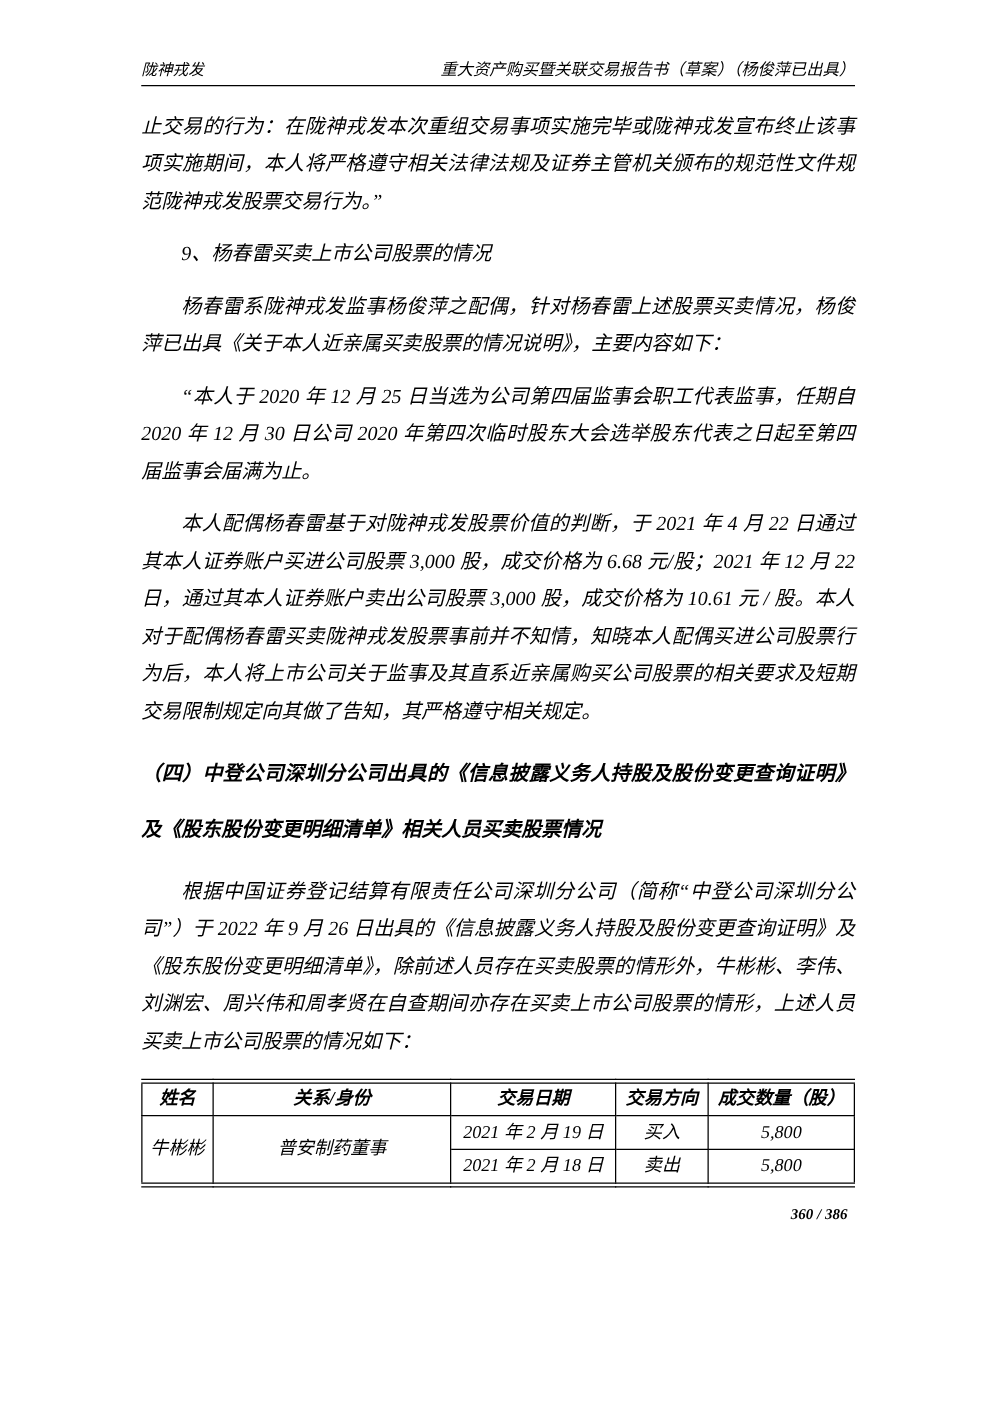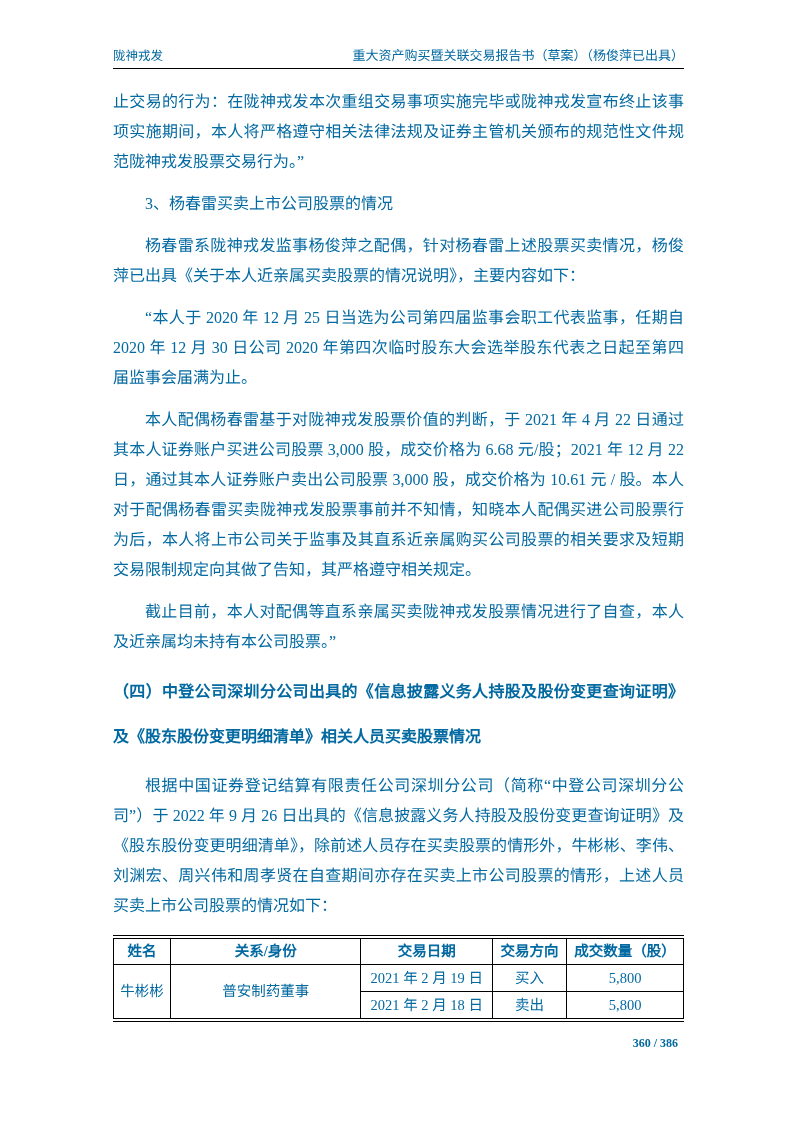--- a/index.html
+++ b/index.html
@@ -5,22 +5,23 @@
   html, body { margin: 0; padding: 0; background: #ffffff; }
   .page {
     position: relative;
     width: 793px;
     height: 1122px;
     margin: 0 auto;
     background: #ffffff;
     box-sizing: border-box;
     padding: 48px 109px 0 113px;
     font-family: "Liberation Serif", "DejaVu Serif", serif;
-    color: #0369a1;
+    color: #000000;
     overflow: hidden;
+    font-style: italic;
   }
   
   .page-header {
     display: flex;
     justify-content: space-between;
     align-items: flex-end;
     border-bottom: 1.5px solid #000;
     padding-bottom: 4px;
     font-size: 12.5px;
     line-height: 16px;
@@ -90,29 +91,28 @@
 
   <header class="page-header">
     <span class="left">陇神戎发</span>
     <span class="right">重大资产购买暨关联交易报告书（草案）（杨俊萍已出具）</span>
   </header>
 
   <main class="doc-body">
 
     <p class="no-indent">止交易的行为：在陇神戎发本次重组交易事项实施完毕或陇神戎发宣布终止该事项实施期间，本人将严格遵守相关法律法规及证券主管机关颁布的规范性文件规范陇神戎发股票交易行为。”</p>
 
-    <p class="subsection-heading">3、杨春雷买卖上市公司股票的情况</p>
+    <p class="subsection-heading">9、杨春雷买卖上市公司股票的情况</p>
 
     <p>杨春雷系陇神戎发监事杨俊萍之配偶，针对杨春雷上述股票买卖情况，杨俊萍已出具《关于本人近亲属买卖股票的情况说明》，主要内容如下：</p>
 
     <p>“本人于 2020 年 12 月 25 日当选为公司第四届监事会职工代表监事，任期自 2020 年 12 月 30 日公司 2020 年第四次临时股东大会选举股东代表之日起至第四届监事会届满为止。</p>
 
     <p>本人配偶杨春雷基于对陇神戎发股票价值的判断，于 2021 年 4 月 22 日通过其本人证券账户买进公司股票 3,000 股，成交价格为 6.68 元/股；2021 年 12 月 22 日，通过其本人证券账户卖出公司股票 3,000 股，成交价格为 10.61 元 / 股。本人对于配偶杨春雷买卖陇神戎发股票事前并不知情，知晓本人配偶买进公司股票行为后，本人将上市公司关于监事及其直系近亲属购买公司股票的相关要求及短期交易限制规定向其做了告知，其严格遵守相关规定。</p>
 
-    <p>截止目前，本人对配偶等直系亲属买卖陇神戎发股票情况进行了自查，本人及近亲属均未持有本公司股票。”</p>
 
     <h2 class="section-heading">（四）中登公司深圳分公司出具的《信息披露义务人持股及股份变更查询证明》及《股东股份变更明细清单》相关人员买卖股票情况</h2>
 
     <p>根据中国证券登记结算有限责任公司深圳分公司（简称“中登公司深圳分公司”）于 2022 年 9 月 26 日出具的《信息披露义务人持股及股份变更查询证明》及《股东股份变更明细清单》，除前述人员存在买卖股票的情形外，牛彬彬、李伟、刘渊宏、周兴伟和周孝贤在自查期间亦存在买卖上市公司股票的情形，上述人员买卖上市公司股票的情况如下：</p>
 
     <table class="trades">
       <colgroup>
         <col style="width:10%">
         <col style="width:33.4%">
         <col style="width:23.1%">

